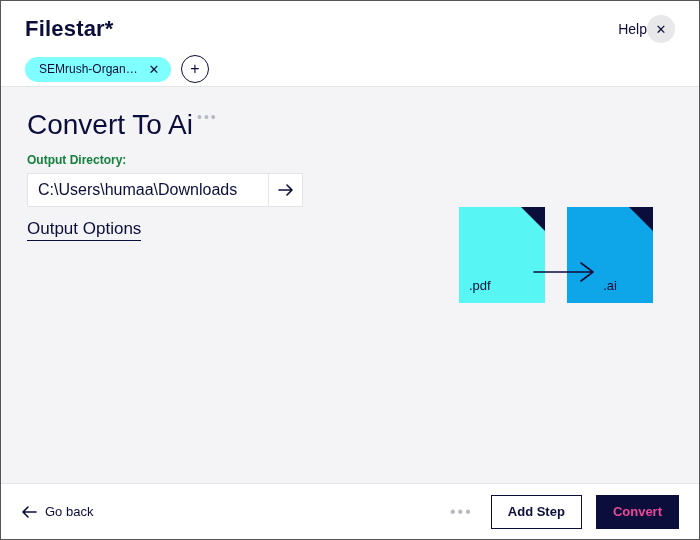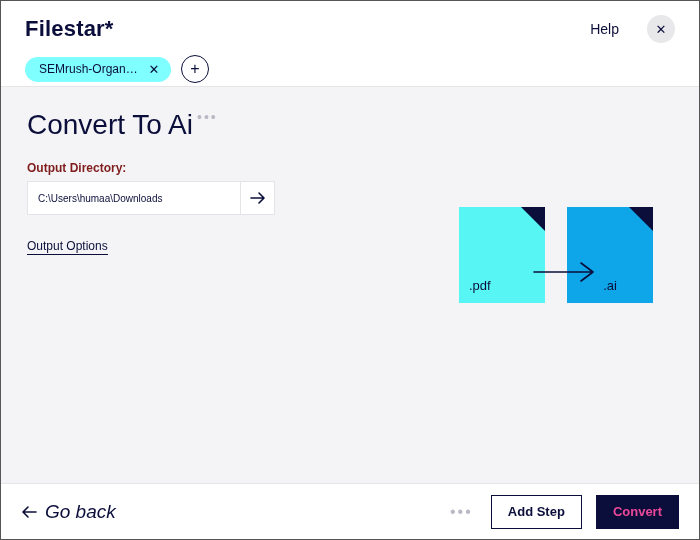--- a/index.html
+++ b/index.html
@@ -20,21 +20,21 @@
   .header-top {
     display: flex; align-items: center;
   }
   .logo {
     font-size: 22px; font-weight: 600; color: #0b0e3a;
     flex: 0 0 auto;
     letter-spacing: 0.2px;
   }
   .header-spacer { flex: 1; }
   .help-link {
-    color: #0b0e3a; font-size: 14px; margin-right: 28px; cursor: pointer;
+    color: #0b0e3a; font-size: 14px; cursor: pointer;
   }
   .close-btn {
     width: 28px; height: 28px; border-radius: 50%;
     background: #e8e8ea; display: flex; align-items: center; justify-content: center;
     cursor: pointer; color: #0b0e3a; font-size: 13px;
   }
   .header-chips {
     display: flex; align-items: center; gap: 10px;
   }
   .file-chip {
@@ -67,41 +67,41 @@
     padding: 22px 26px;
     position: relative;
     overflow: hidden;
   }
   .page-title-row { display: flex; align-items: flex-start; gap: 4px; }
   .page-title {
     font-size: 28px; font-weight: 400; color: #0b0e3a;
   }
   .title-dots { color: #b9b9c4; font-size: 14px; letter-spacing: 2px; cursor: pointer;}
   .field-label {
-    margin-top: 20px;
-    font-size: 12px; font-weight: 700; color: #7f1d1d;
+    margin-top: 12px;
+    font-size: 12px; font-weight: 700; color: #15803d;
   }
   .dir-row {
     margin-top: 6px; display: flex;
   }
   .dir-input {
-    width: 214px; height: 34px;
+    width: 242px; height: 34px;
     background: #fff; border: 1px solid #e3e3e8;
-    padding: 0 10px; font-size: 10px; color: #0b0e3a;
+    padding: 0 10px; font-size: 16px; color: #0b0e3a;
     display: flex; align-items: center;
   }
   .dir-go {
     width: 34px; height: 34px; background: #fff; border: 1px solid #e3e3e8;
     border-left: none;
     display: flex; align-items: center; justify-content: center;
     cursor: pointer;
   }
   .output-options {
-    margin-top: 24px;
-    font-size: 12px; color: #0b0e3a;
+    margin-top: 12px;
+    font-size: 17px; color: #0b0e3a;
     border-bottom: 1px solid #0b0e3a;
     display: inline-block; padding-bottom: 1px;
     cursor: pointer;
   }
   
   .illus {
     position: absolute;
     right: 46px; top: 120px;
     display: flex; align-items: center; gap: 22px;
   }
@@ -134,21 +134,21 @@
   }
   
   .footer {
     height: 56px; border-top: 1px solid #e5e5e8;
     display: flex; align-items: center;
     padding: 0 20px; gap: 14px;
     background: #fff;
   }
   .go-back {
     display: flex; align-items: center; gap: 8px;
-    color: #0b0e3a; font-size: 19px; cursor: pointer; font-style: italic;
+    color: #0b0e3a; font-size: 13px; cursor: pointer;
   }
   .footer-spacer { flex: 1; }
   .footer-dots { color: #b9b9c4; font-size: 16px; letter-spacing: 2px; cursor: pointer; margin-right: 4px;}
   .btn {
     height: 34px; padding: 0 16px; font-size: 13px; font-weight: 600;
     display: flex; align-items: center; cursor: pointer;
   }
   .btn-outline {
     border: 1.5px solid #0b0e3a; color: #0b0e3a; background: #fff;
   }

